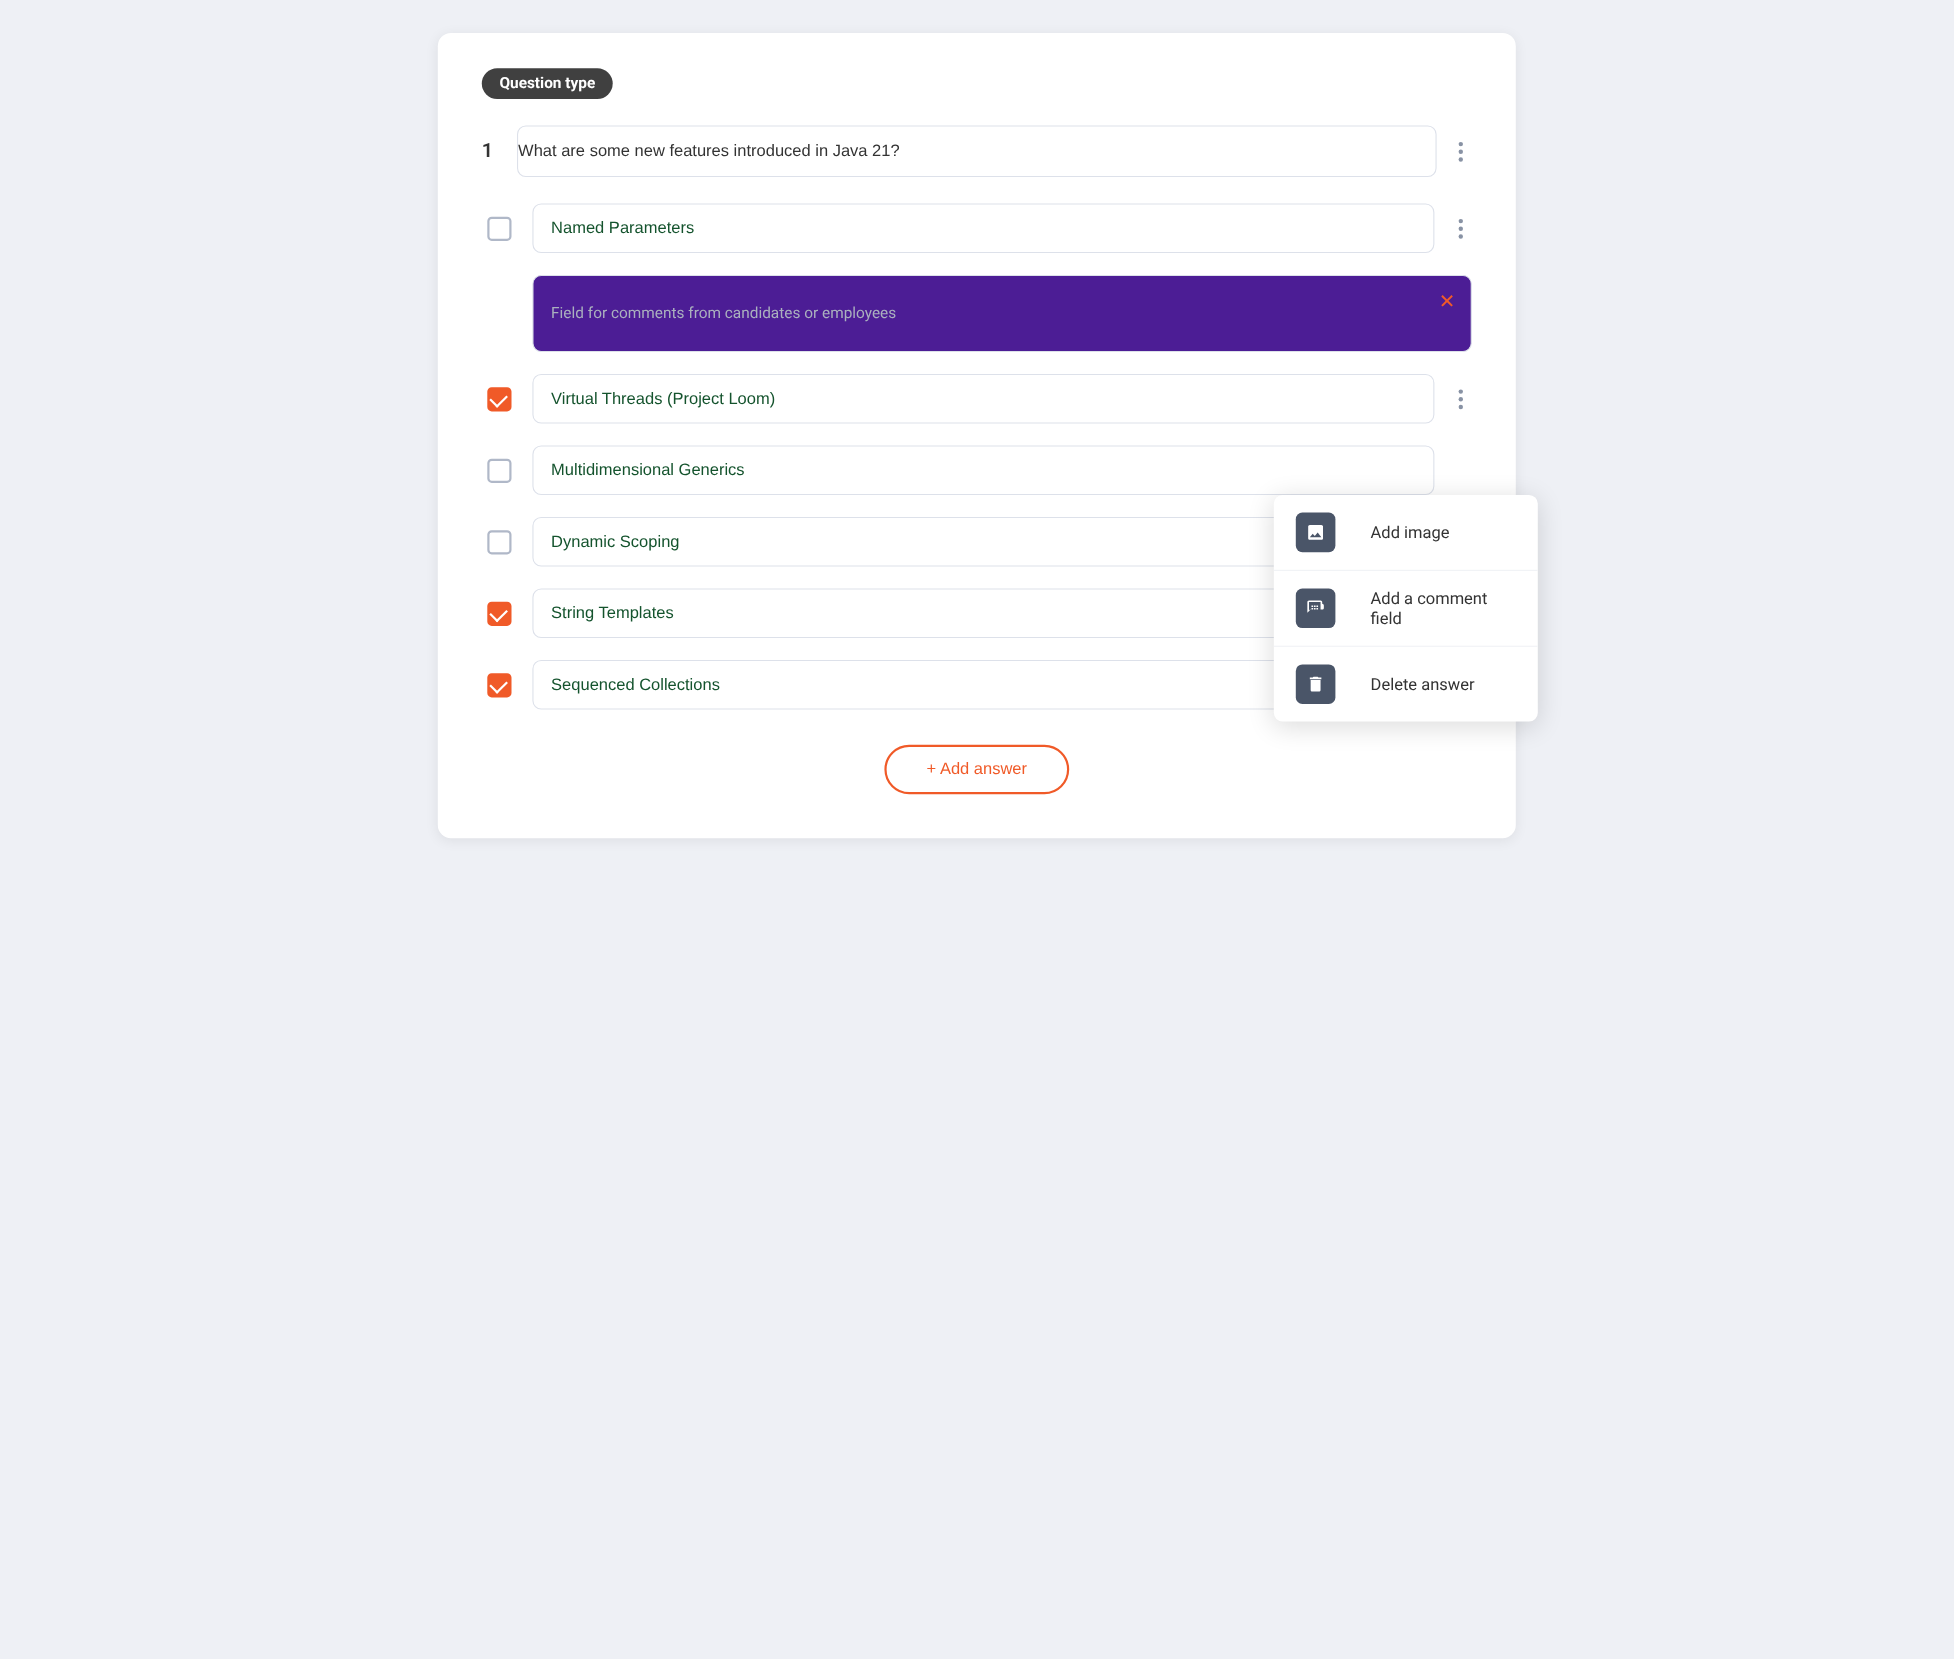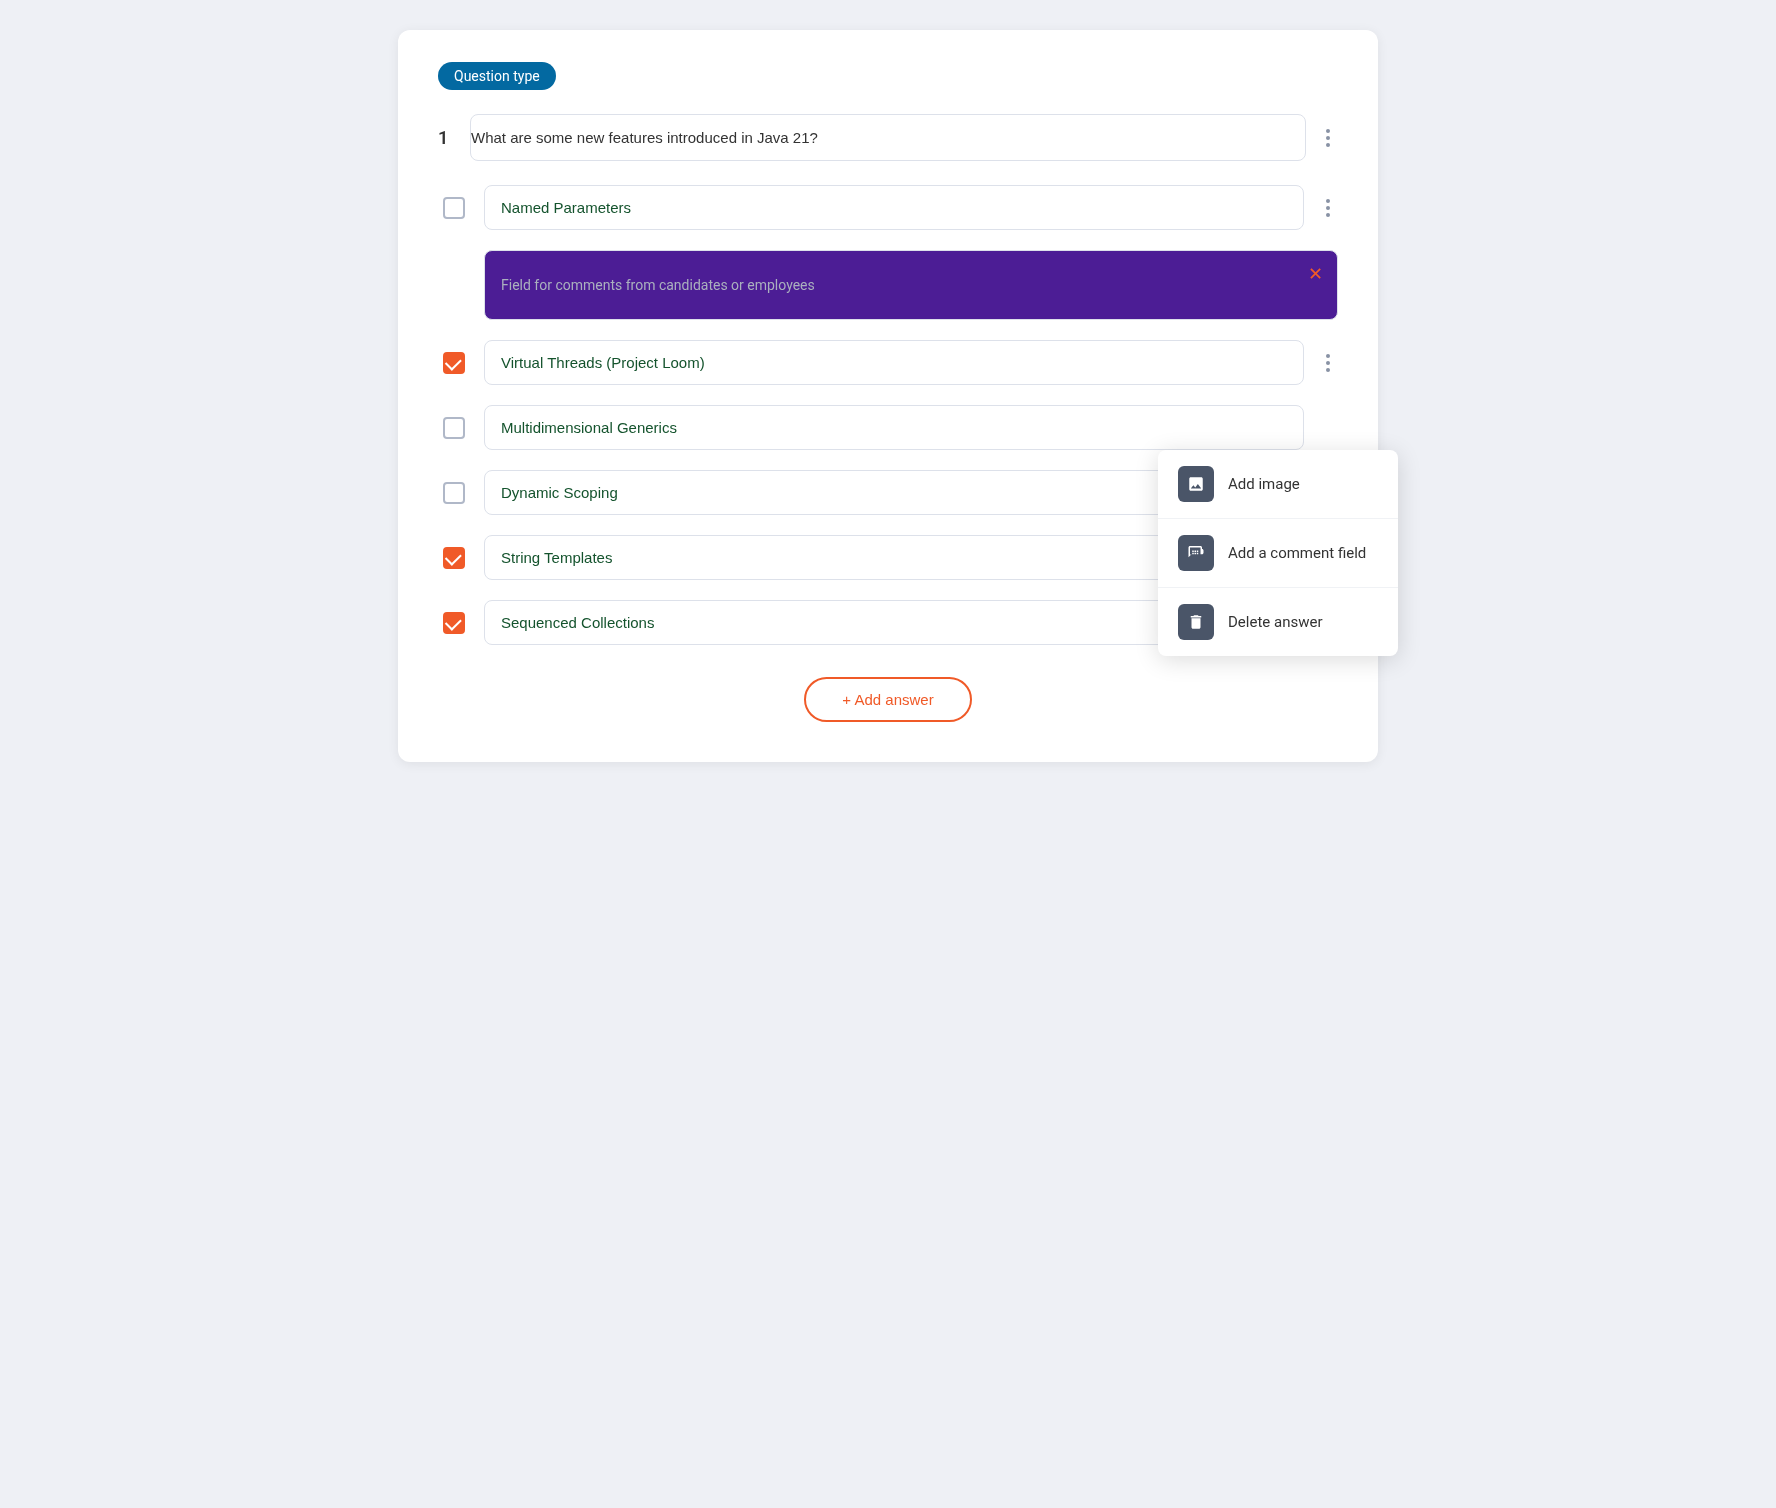--- a/index.html
+++ b/index.html
@@ -15,24 +15,24 @@
     .main-card {
       background: #ffffff;
       border-radius: 12px;
       padding: 32px 40px 40px 40px;
       width: 980px;
       position: relative;
       box-shadow: 0 2px 12px rgba(0,0,0,0.07);
     }
     .question-type-badge {
       display: inline-block;
-      background: #0369a1;
+      background: #404040;
       color: #fff;
       font-size: 14px;
-      font-weight: 400;
+      font-weight: 700;
       padding: 6px 16px;
       border-radius: 20px;
       margin-bottom: 24px;
     }
     .question-row {
       display: flex;
       align-items: center;
       margin-bottom: 24px;
       gap: 12px;
     }
@@ -173,21 +173,21 @@
       background: #fff;
       border-radius: 8px;
       box-shadow: 0 4px 24px rgba(0,0,0,0.14);
       width: 240px;
       overflow: hidden;
       z-index: 10;
     }
     .context-menu-item {
       display: flex;
       align-items: center;
-      gap: 14px;
+      gap: 32px;
       padding: 16px 20px;
       font-size: 15px;
       color: #333;
       cursor: pointer;
       border-bottom: 1px solid #f0f2f5;
     }
     .context-menu-item:last-child {
       border-bottom: none;
     }
     .menu-icon {

